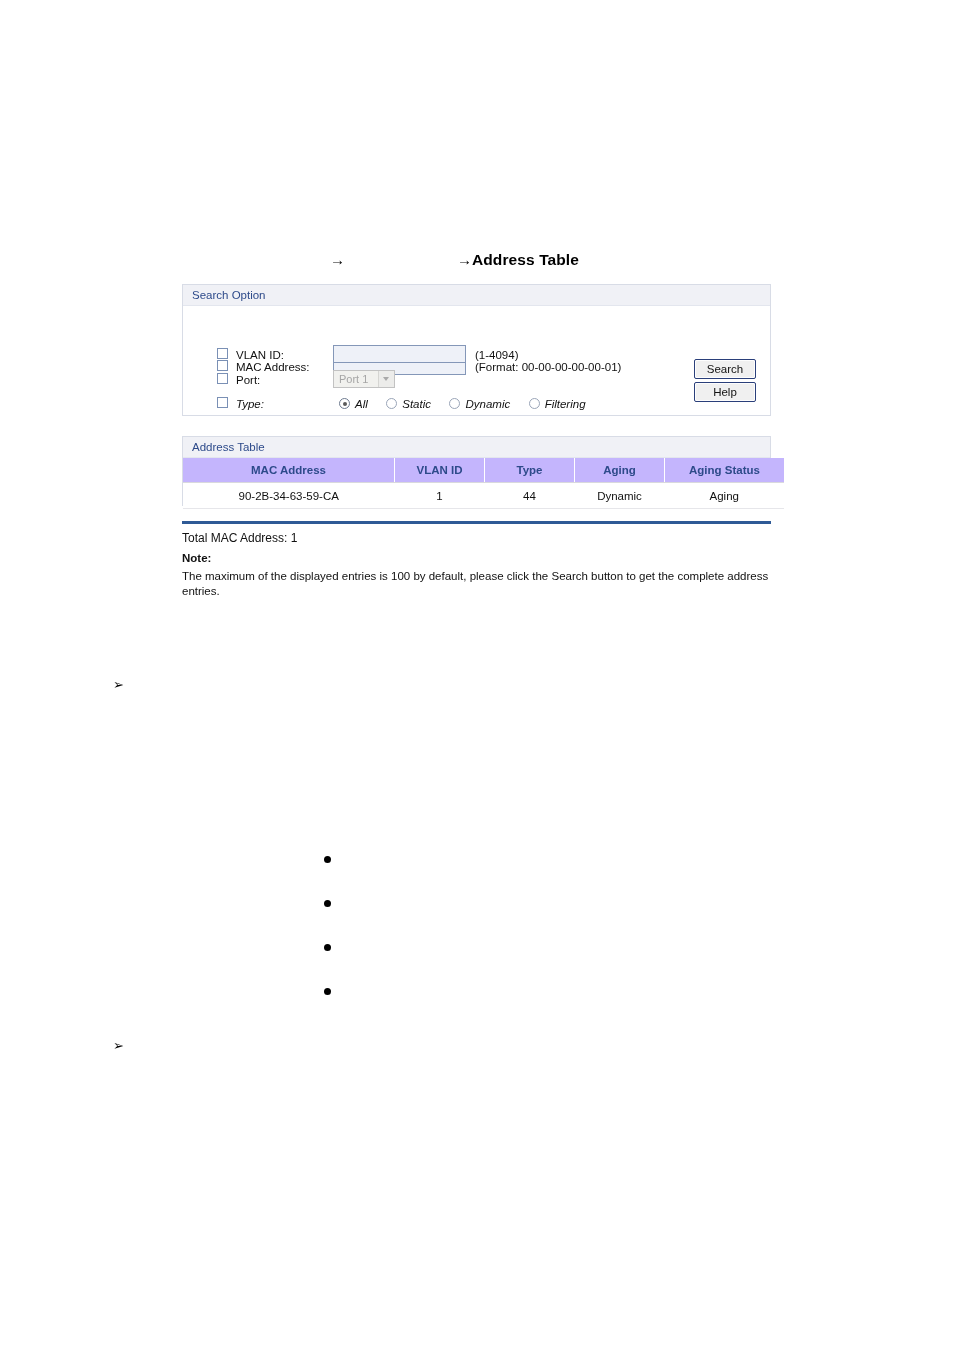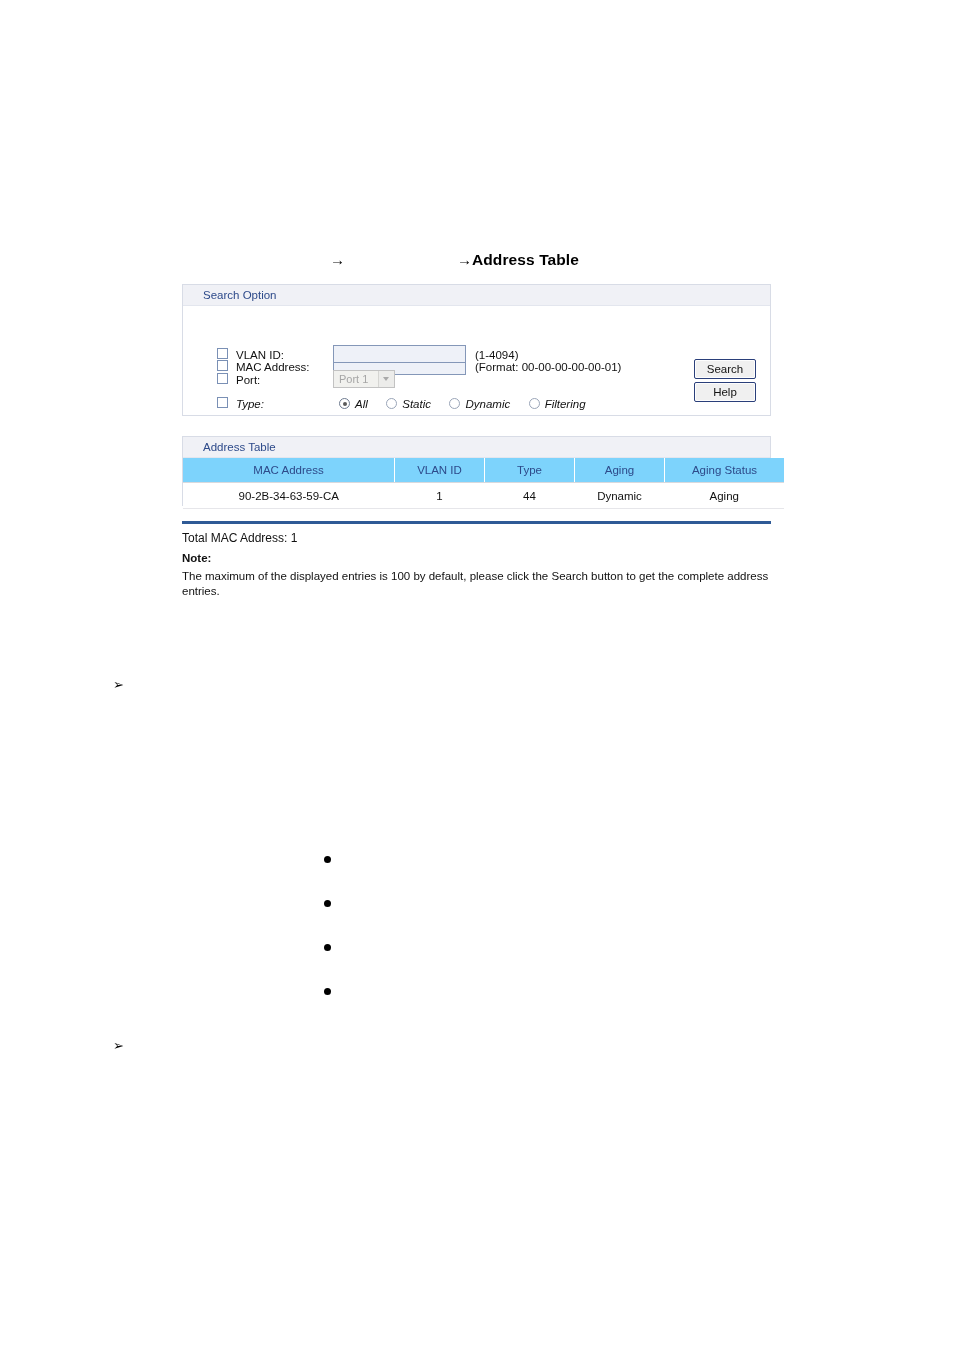--- a/index.html
+++ b/index.html
@@ -59,21 +59,21 @@
     border: 1px solid #d8dce6;
     box-sizing: border-box;
   }
   .panel-header {
     height: 21px;
     background: #f0f1f6;
     border-bottom: 1px solid #e3e6ee;
     color: #2d4a8a;
     font-size: 11.5px;
     line-height: 21px;
-    padding-left: 20px;
+    padding-left: 9px;
     box-sizing: border-box;
   }
 
   
   #search-option-panel {
     top: 284px;
     height: 132px;
   }
   .search-body {
     position: relative;
@@ -231,24 +231,24 @@
   #address-table-panel {
     top: 436px;
     height: 70px;
   }
   .tbl {
     border-collapse: collapse;
     width: 100%;
     table-layout: fixed;
   }
   .tbl th {
-    background: #7dd3fc;
+    background: #c4b5fd;
     color: #2d4a8a;
     font-size: 11.5px;
-    font-weight: normal;
+    font-weight: bold;
     height: 22px;
     text-align: center;
     border-right: 1px solid #ffffff;
     border-bottom: 1px solid #d9d9dd;
   }
   .tbl th:last-child { border-right: none; }
   .tbl td {
     background: #ffffff;
     color: #111111;
     font-size: 11.5px;

